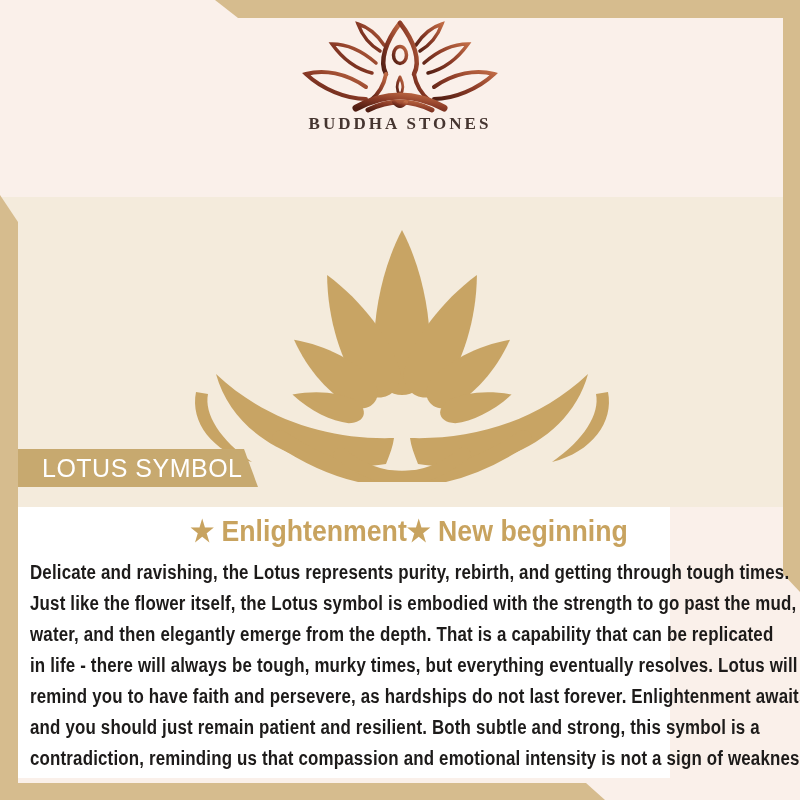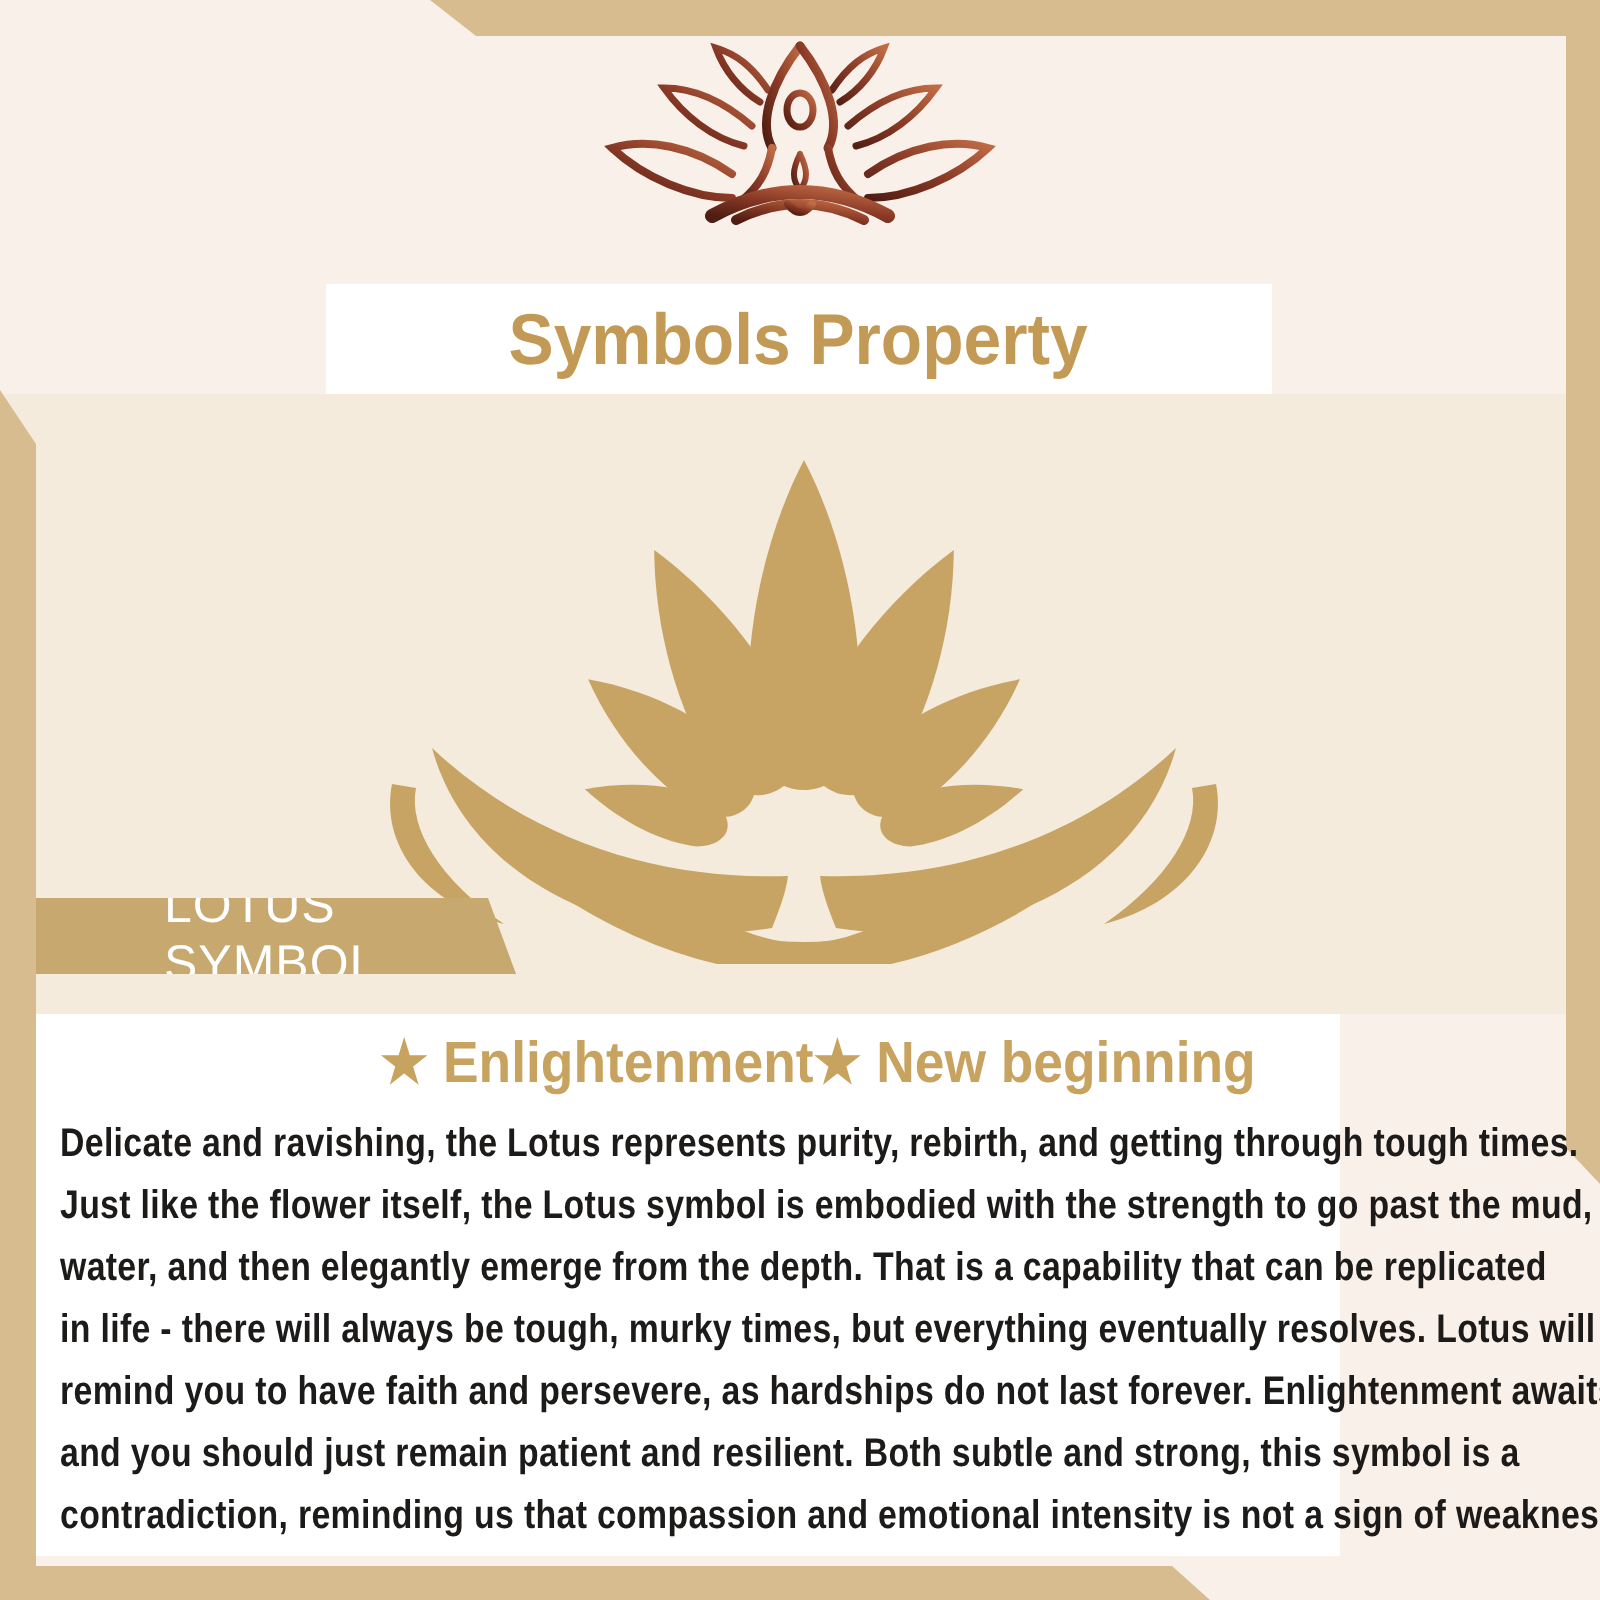--- a/index.html
+++ b/index.html
@@ -31,21 +31,21 @@
     display:flex;align-items:center;justify-content:center;}
   .title-text{font-size:36px;font-weight:bold;color:#c39a55;transform:scaleX(0.94);letter-spacing:0px;}
 
   
   .lotus{position:absolute;left:182px;top:202px;width:440px;height:280px;}
 
   
   .banner{position:absolute;left:18px;top:449px;width:240px;height:38px;background:#c7a96f;
     clip-path:polygon(0 0,226px 0,240px 38px,0 38px);
     display:flex;align-items:center;}
-  .banner-text{color:#ffffff;font-size:25px;font-weight:500;letter-spacing:0.5px;padding-left:24px;margin-left:40px;}
+  .banner-text{color:#ffffff;font-size:25px;font-weight:500;letter-spacing:0.5px;padding-left:24px;}
 
   
   .panel{position:absolute;left:18px;top:507px;width:652px;height:271px;background:#ffffff;}
   .star-heading{position:absolute;left:0;top:7px;width:782px;text-align:center;
     font-size:29px;font-weight:bold;color:#c8a35f;transform:scaleX(0.92);}
   .body-lines{position:absolute;left:12px;top:50px;}
   .body-line{white-space:nowrap;font-size:20px;font-weight:bold;color:#1d1b1a;
     line-height:31px;transform:scaleX(0.845);transform-origin:left center;letter-spacing:0.2px;}
 </style>
 </head>
@@ -83,24 +83,22 @@
       <ellipse cx="102" cy="38" rx="6.5" ry="8.5" stroke-width="3.5"></ellipse>
       <path d="M88 57 C86 68 82 76 72 84" stroke-width="4"></path>
       <path d="M116 57 C118 68 122 76 132 84" stroke-width="4"></path>
       <path d="M102 60 C98 68 98 73 102 78 C106 73 106 68 102 60" stroke-width="3"></path>
       <path d="M58 91 Q102 67 146 91" stroke-width="7"></path>
       <path d="M70 93 Q102 77 134 93" stroke-width="5"></path>
       <path d="M96 85 Q102 93 108 85" stroke-width="4"></path>
     </g>
   </svg>
 
+  <div class="brand-name">BUDDHA STONES</div>
 
-  <div class="title-bar">
-    <span class="title-text">Symbols Property</span>
-  </div>
 
   <svg class="lotus" viewBox="0 0 440 280">
     <g fill="#c8a464">
 
       <path d="M220 28 C196 74 188 132 194 172 C202 200 238 200 246 172 C252 132 244 74 220 28 Z"></path>
 
       <path d="M220 55 C200 95 193 140 198 172 C205 196 235 196 242 172 C247 140 240 95 220 55 Z" transform="rotate(-27 220 220)"></path>
       <path d="M220 55 C200 95 193 140 198 172 C205 196 235 196 242 172 C247 140 240 95 220 55 Z" transform="rotate(27 220 220)"></path>
 
       <path d="M220 85 C204 115 199 148 203 172 C209 192 231 192 237 172 C241 148 236 115 220 85 Z" transform="rotate(-52 220 222)"></path>

